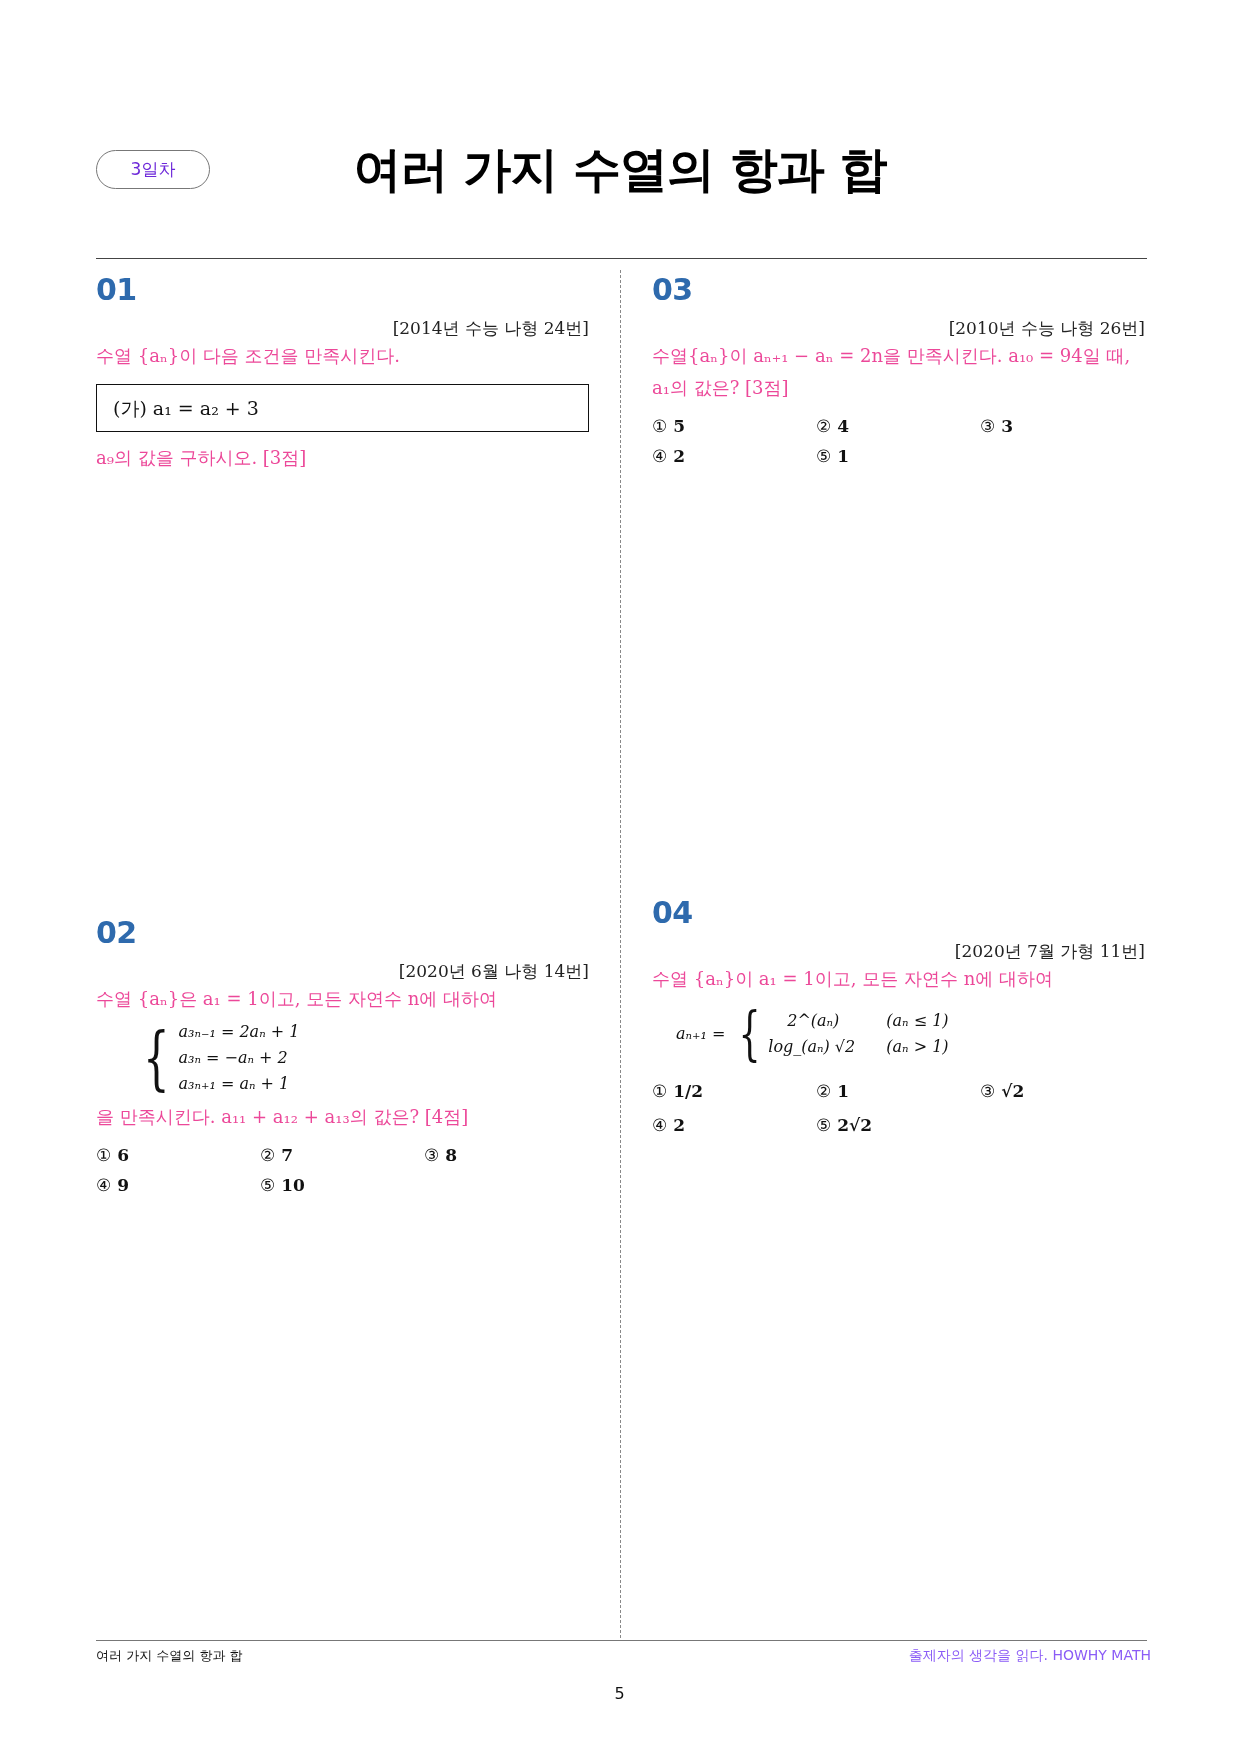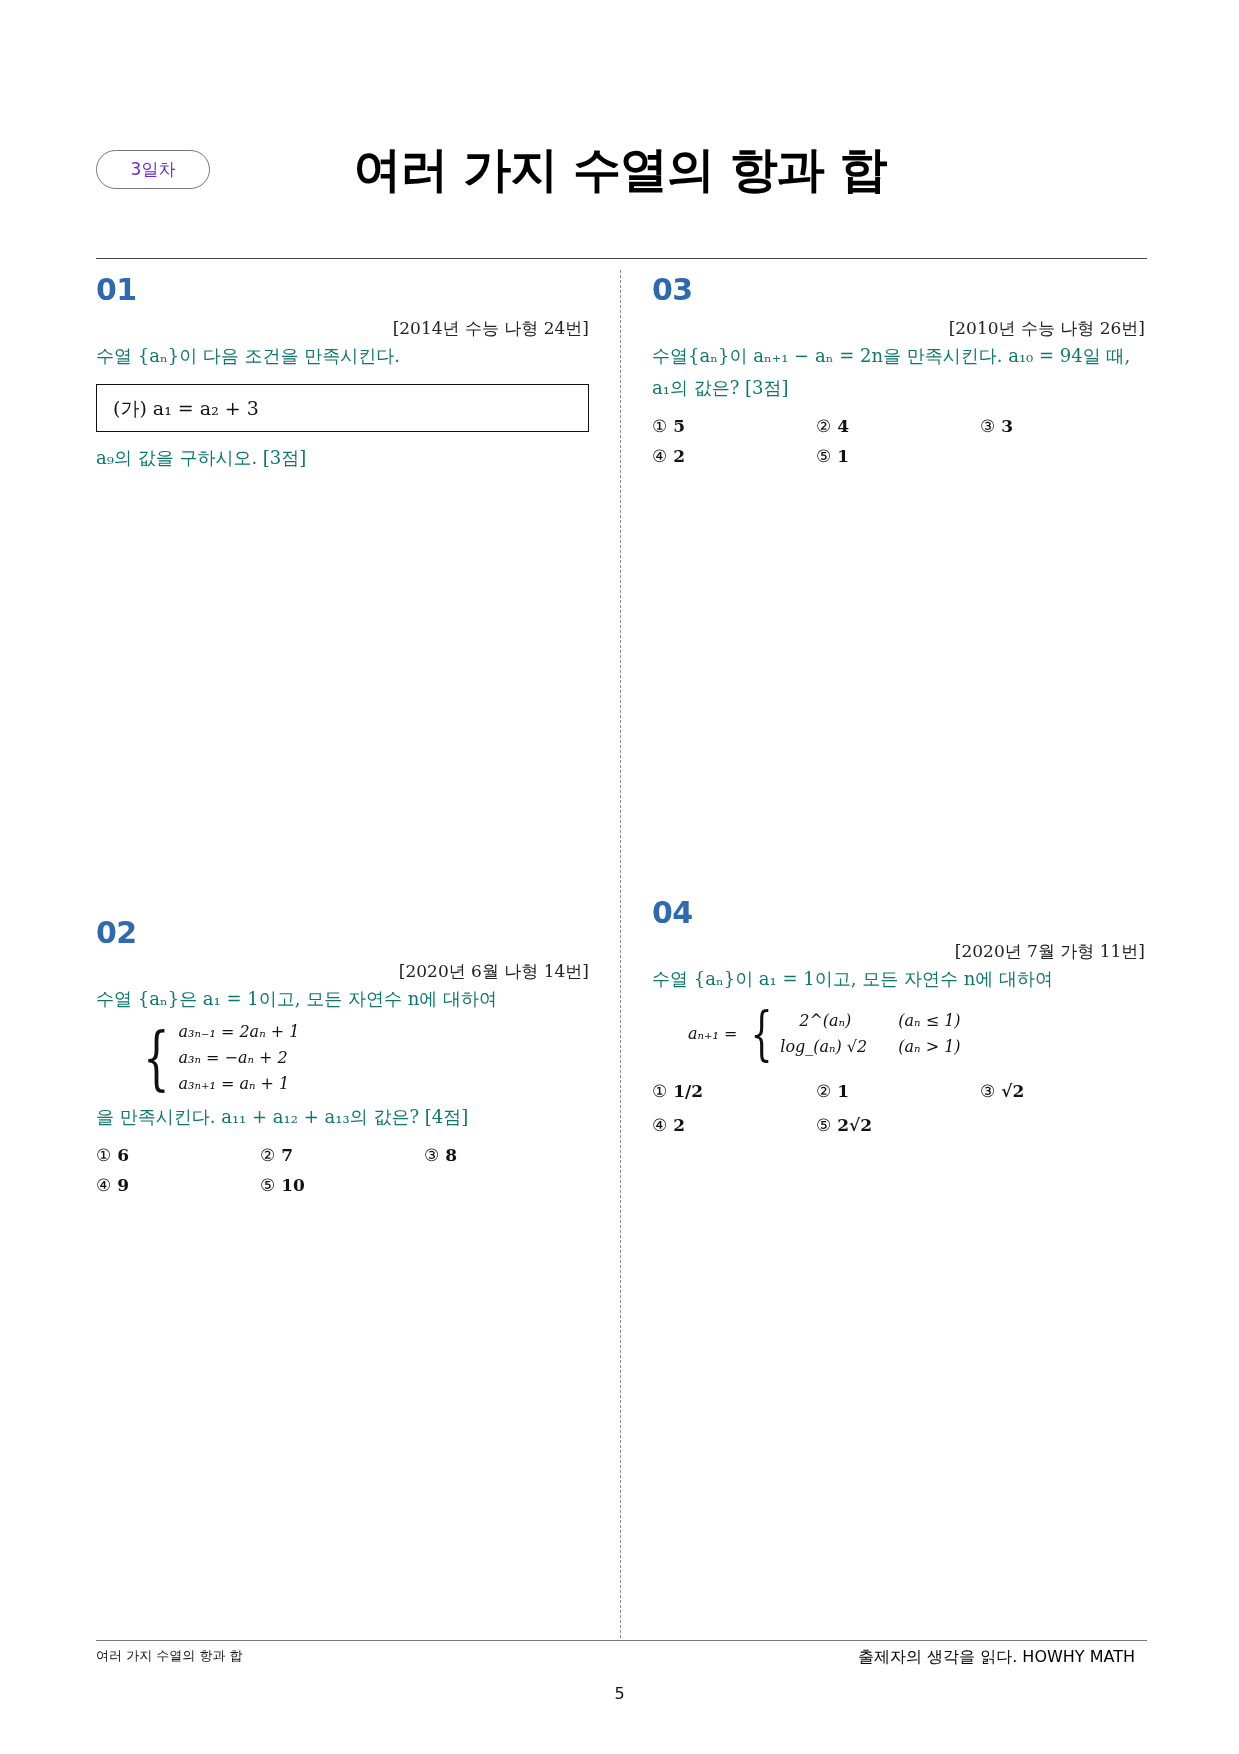--- a/index.html
+++ b/index.html
@@ -11,33 +11,33 @@
                font-size: 17px; color: #6d28d9; }
   .page-title { position: absolute; left: 250px; top: 138px; width: 740px; text-align: center;
                 font-size: 48px; font-weight: bold; letter-spacing: -1px; color: #000; }
   .top-rule { position: absolute; left: 96px; top: 258px; width: 1051px; height: 0;
               border-top: 1.5px solid #444; }
   .col-divider { position: absolute; left: 620px; top: 270px; height: 1368px; width: 0;
                  border-left: 1.5px dashed #888; }
   .problem { position: absolute; }
   .pnum { font-size: 30px; font-weight: bold; color: #2e6aad; font-family: "DejaVu Sans", sans-serif; letter-spacing: -0.5px; }
   .source { text-align: right; font-family: "DejaVu Serif", "Liberation Serif", serif; font-size: 17px; color: #222; margin-top: 10px; }
-  .text { font-family: "DejaVu Serif", "Liberation Serif", serif; font-size: 18px; line-height: 32px; color: #0f766e; }
+  .text { font-family: "DejaVu Serif", "Liberation Serif", serif; font-size: 18px; line-height: 32px; color: #ec4899; }
   .cond-box { border: 1.5px solid #111; padding: 8px 16px; margin: 12px 0 10px 0;
               font-family: "DejaVu Serif", serif; font-size: 19px; line-height: 30px; }
   .choices { display: grid; grid-template-columns: 164px 164px 164px; row-gap: 10px; margin-top: 12px;
              font-family: "DejaVu Serif", serif; font-size: 17px; }
   .choice { display: flex; align-items: center; gap: 6px; }
   .choice .val { font-weight: bold; }
   .cases { display: flex; align-items: center; margin: 4px 0 4px 38px; }
   .brace { font-size: 70px; line-height: 70px; font-family: "DejaVu Serif", serif; transform: scaleX(0.6); margin-right: 0px; }
   .case-lines { font-family: "DejaVu Serif", serif; font-style: italic; font-size: 16px; line-height: 26px; }
   .footer-rule { position: absolute; left: 96px; top: 1640px; width: 1051px; border-top: 1.5px solid #777; }
   .footer-left { position: absolute; left: 96px; top: 1647px; font-size: 13px; color: #111; }
-  .footer-right { position: absolute; right: 104px; top: 1647px; font-size: 16px; color: #000000; }
+  .footer-right { position: absolute; right: 88px; top: 1647px; font-size: 14px; color: #8b5cf6; }
   .page-number { position: absolute; left: 0; width: 1239px; top: 1684px; text-align: center; font-size: 16px; }
 </style>
 </head>
 <body>
 
 <div class="day-badge">3일차</div>
 <div class="page-title">여러 가지 수열의 항과 합</div>
 <div class="top-rule"></div>
 <div class="col-divider"></div>
 
@@ -114,21 +114,21 @@
         <span>⑤</span>
         <span class="val">10</span>
       </div>
   </div>
 </div>
 
 <div class="problem" style="left:652px; top:895px; width:493px;">
   <div class="pnum">04</div>
   <div class="source">[2020년 7월 가형 11번]</div>
   <div class="text">수열 {aₙ}이 a₁ = 1이고, 모든 자연수 n에 대하여</div>
-  <div class="cases" style="margin-left:36px;">
+  <div class="cases" style="margin-left:24px;">
     <span class="case-lines" style="margin-right:6px;">aₙ₊₁ =</span>
     <span class="brace" style="font-size:58px;">{</span>
     <div class="case-lines" style="display:grid; grid-template-columns: 90px auto; column-gap: 28px;">
       <div style="text-align:center;">2^(aₙ)</div>
       <div>(aₙ ≤ 1)</div>
       <div>log_(aₙ) √2</div>
       <div>(aₙ &gt; 1)</div>
     </div>
   </div>
   <div class="choices" style="row-gap:14px;">

